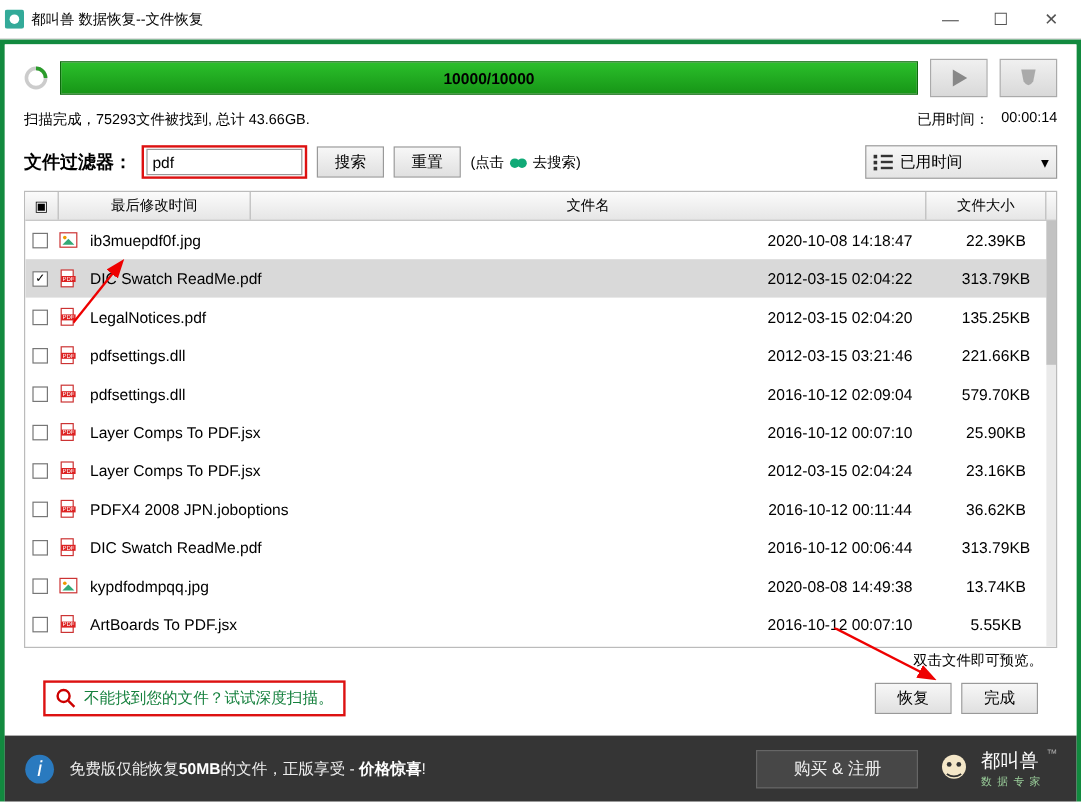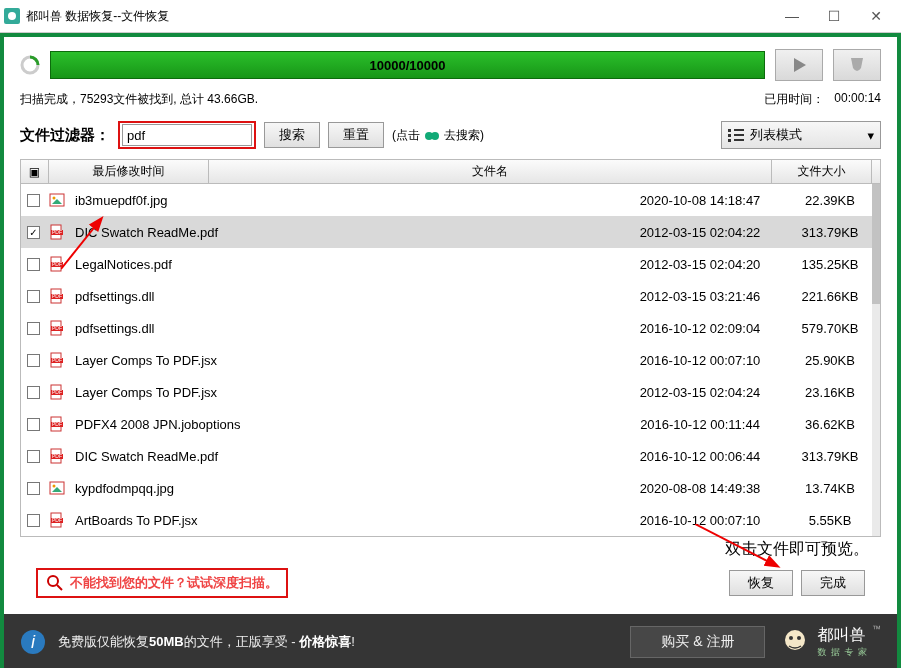--- a/index.html
+++ b/index.html
@@ -51,25 +51,25 @@
 .row .cell-date { width: 160px; text-align: center; }
 .row .cell-size { width: 100px; text-align: center; }
 .file-icon { width: 16px; height: 16px; }
 .chk { width: 13px; height: 13px; border: 1px solid #777; background: #fff; display: inline-flex; align-items: center; justify-content: center; font-size: 10px; color: #000; }
 
 .scrollbar { position: absolute; right: 0; top: 0; bottom: 0; width: 8px; background: #eaeaea; }
 .scroll-thumb { position: absolute; left: 0; right: 0; top: 0; height: 120px; background: #c2c2c2; }
 
 .arrow-red { position: absolute; pointer-events: none; }
 
-.footer-hint { font-size: 16px; text-align: right; padding: 2px 12px 2px 0; }
+.footer-hint { font-size: 12px; text-align: right; padding: 2px 12px 2px 0; }
 
 .bottom-actions { display: flex; align-items: center; padding: 6px 16px; gap: 8px; }
 .deep-scan { border: 2px solid #d11; padding: 4px 8px; display: flex; align-items: center; gap: 6px; font-size: 13px; background: #fff; }
-.deep-scan .txt { color: #ef4444; font-weight: bold; }
+.deep-scan .txt { color: #15803d; font-weight: normal; }
 .flat-btn { height: 26px; padding: 0 18px; background: linear-gradient(#f7f7f7,#e0e0e0); border: 1px solid #999; font-size: 13px; cursor: pointer; }
 
 .upsell-bar { height: 56px; background: #353535; display: flex; align-items: center; padding: 0 16px; color: #eee; font-size: 13px; gap: 12px; }
 .upsell-bar .info-icon { width: 26px; height: 26px; }
 .upsell-bar .buy-btn { margin-left: auto; background: #474747; border: 1px solid #666; color: #eee; padding: 6px 30px; font-size: 14px; cursor: pointer; }
 .upsell-bar .brand { display: flex; align-items: center; gap: 4px; }
 
 .list-icon { display: inline-flex; flex-direction: column; gap: 2px; margin-right: 6px; }
 .list-icon span { display: flex; align-items: center; gap: 3px; }
 .list-icon span::before { content: ""; width: 3px; height: 3px; background: #333; }
@@ -138,21 +138,21 @@
             <circle cx="11" cy="9" r="4" fill="#1a7"></circle>
           </svg>
         <span>去搜索)</span>
       </span>
       <div class="view-toggle">
         <span class="list-icon">
             <span></span>
             <span></span>
             <span></span>
           </span>
-        <span>列表模式</span>
+        <span>已用时间</span>
         <span class="chev">▾</span>
       </div>
     </div>
 
     <div class="table-wrap">
       <div class="table-header">
         <div class="th th-check">▣</div>
         <div class="th th-date">最后修改时间</div>
         <div class="th th-name">文件名</div>
         <div class="th th-size">文件大小</div>

